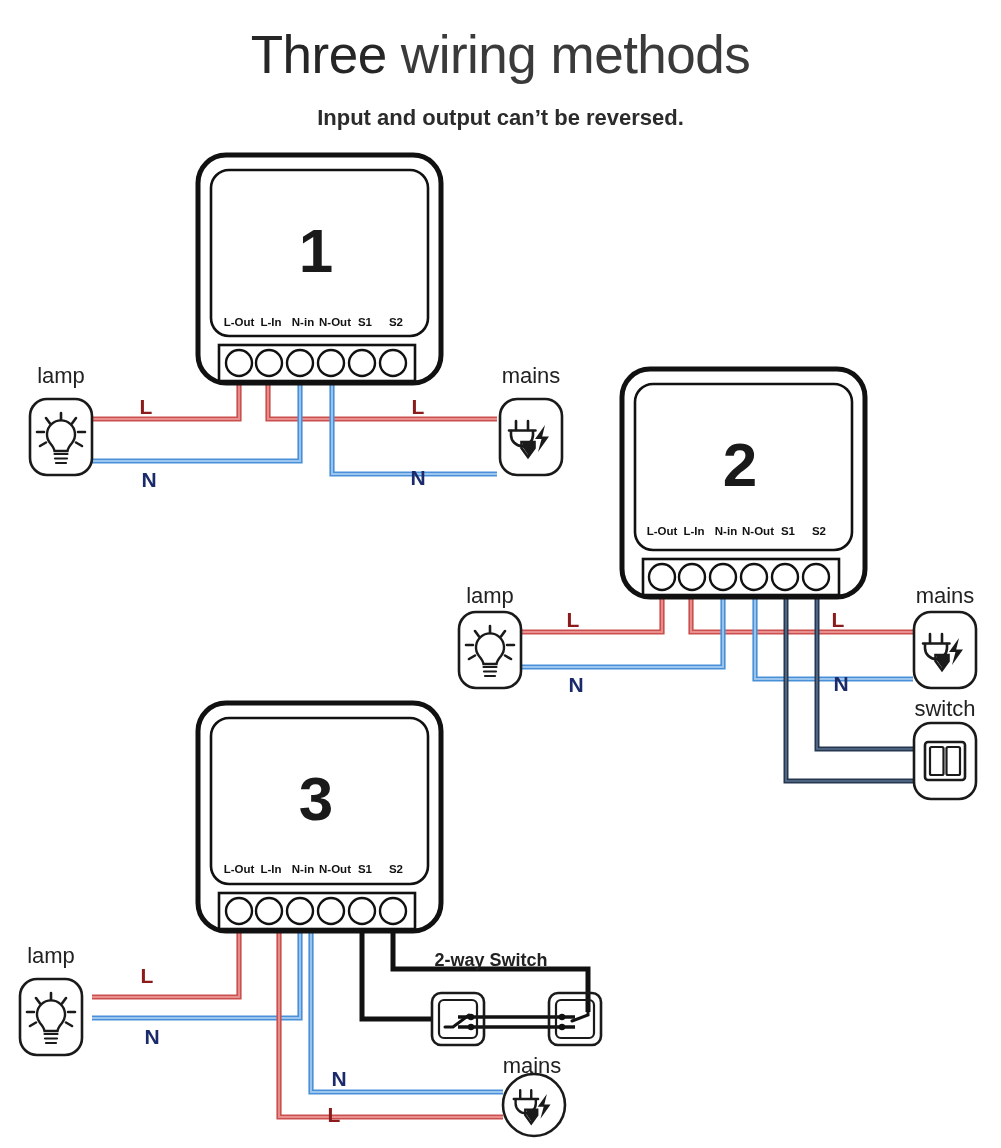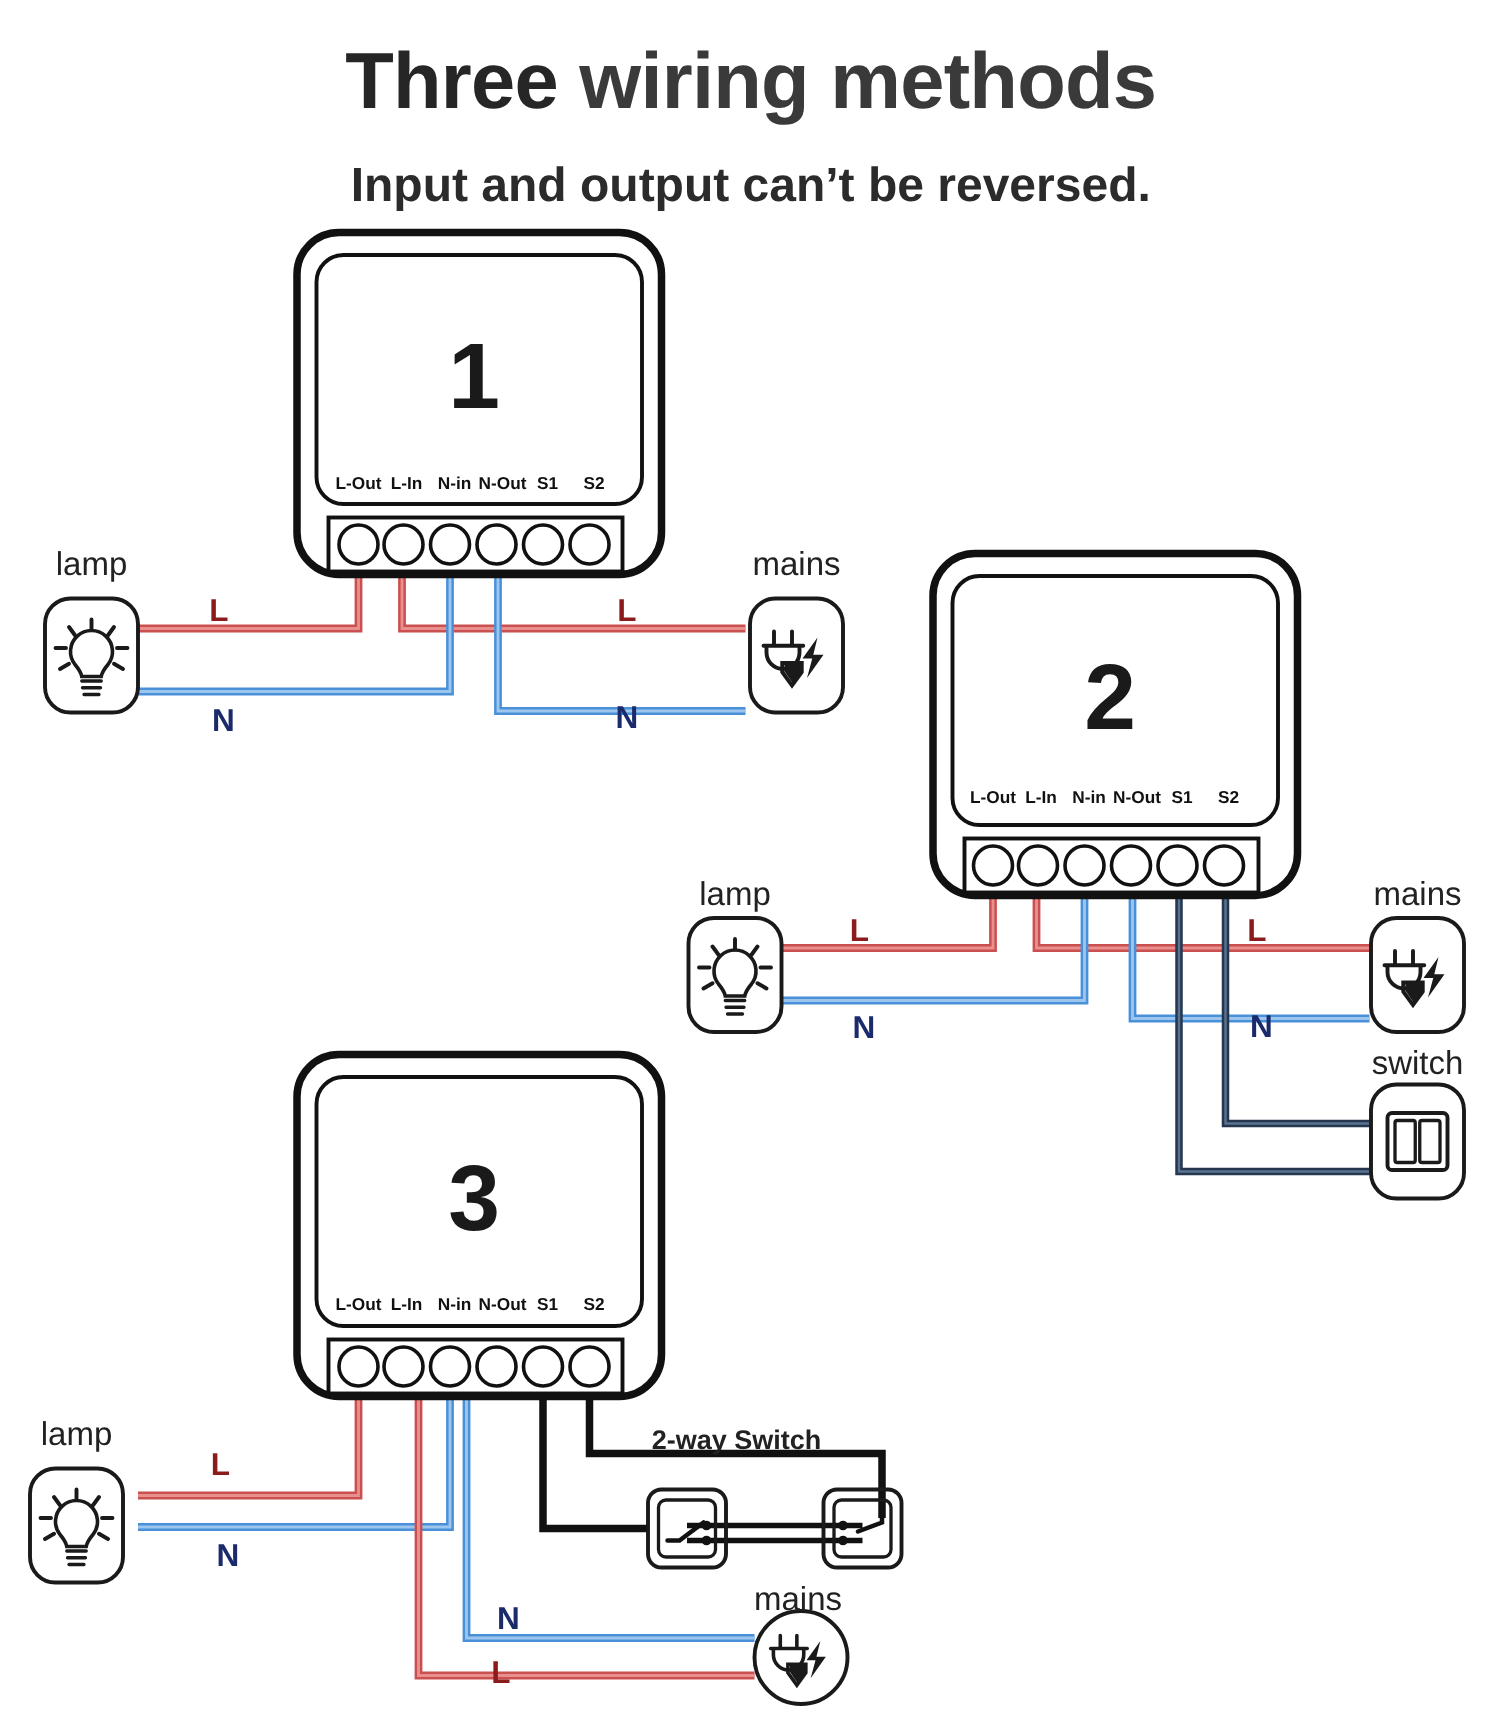--- a/index.html
+++ b/index.html
@@ -22,29 +22,29 @@
   }
   .hdr {
     position: absolute;
     left: 0;
     width: 1001px;
     text-align: center;
   }
   #title {
     top: 24px;
     font-size: 53px;
-    font-weight: bold;
+    font-weight: normal;
     color: #3a3a3a;
     letter-spacing: -0.5px;
     white-space: nowrap;
   }
   #title .accent { color: #262626; }
   #subtitle {
     top: 105px;
-    font-size: 32px;
+    font-size: 22px;
     font-weight: 600;
     color: #2b2b2b;
   }
   svg { position: absolute; left: 0; top: 0; overflow: visible; }
   text { font-family: "Liberation Sans", sans-serif; }
   .term-lbl {
     font-size: 11.5px;
     font-weight: bold;
     fill: #111;
     text-anchor: middle;

